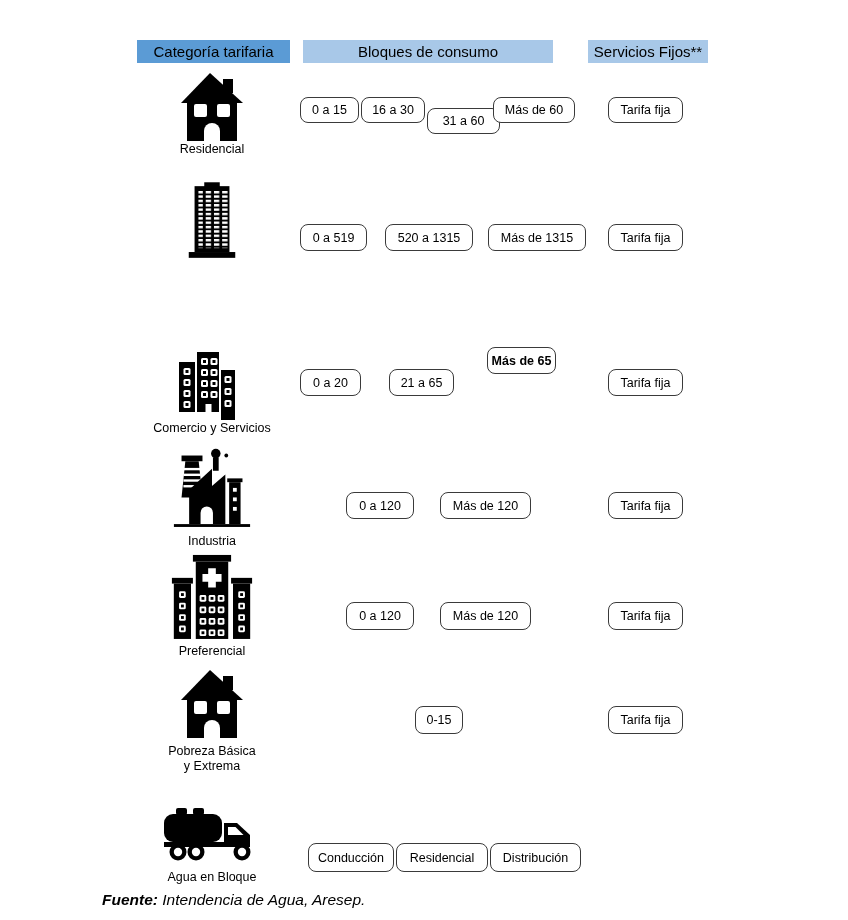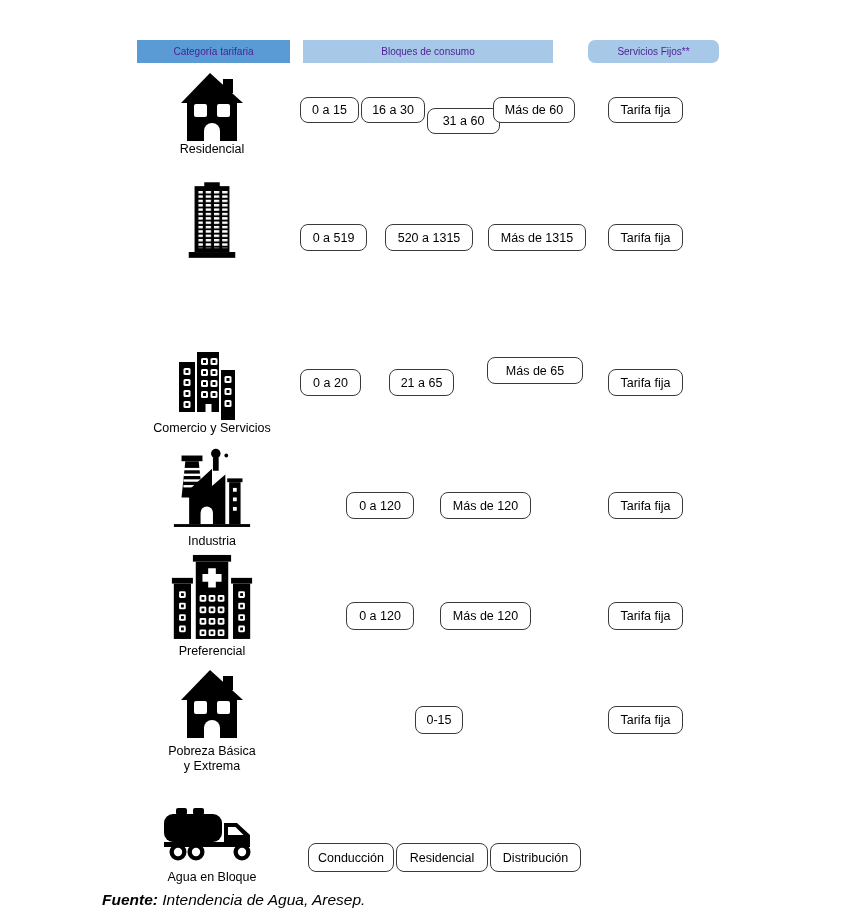--- a/index.html
+++ b/index.html
@@ -2,21 +2,21 @@
 <html><head>
 <meta charset="utf-8">
 <style>
   html,body{margin:0;padding:0;background:#fff;}
   #canvas{
     position:relative;width:848px;height:920px;background:#fff;overflow:hidden;
     font-family:"Liberation Sans","DejaVu Sans",sans-serif;color:#000;
   }
   .hdr{
     position:absolute;height:23px;display:flex;align-items:center;justify-content:center;
-    color:#4c1d95;font-size:10px;
+    color:#000000;font-size:15px;
   }
   .bbox{
     position:absolute;box-sizing:border-box;background:#fff;
     border:1.6px solid #3a3a3a;border-radius:8px;
     display:flex;align-items:center;justify-content:center;
     font-size:12.5px;color:#000;white-space:nowrap;
   }
   .cat{
     position:absolute;left:110px;width:204px;text-align:center;
     font-size:12.5px;line-height:14.5px;white-space:pre-line;
@@ -28,21 +28,21 @@
   }
   #footer .flabel{font-weight:bold;}
 </style>
 </head>
 <body>
 
 <div id="canvas">
 
   <div class="hdr" style="left:137px;top:40px;width:153px;background:#5B9BD5;">Categoría tarifaria</div>
   <div class="hdr" style="left:303px;top:40px;width:250px;background:#A8C8E8;">Bloques de consumo</div>
-  <div class="hdr" style="left:588px;top:40px;width:131px;background:#A8C8E8;border-radius:7px;">Servicios Fijos**</div>
+  <div class="hdr" style="left:588px;top:40px;width:120px;background:#A8C8E8;">Servicios Fijos**</div>
 
   <div class="icon" style="left:179px;top:73px;">
     <svg width="66" height="68" viewBox="0 0 66 68" fill="#000">
       <rect x="44" y="6" width="10" height="14"></rect>
       <polygon points="31,0 64,30 2,30"></polygon>
       <rect x="8" y="26" width="50" height="42"></rect>
       <rect x="15" y="31" width="13" height="13" rx="2" fill="#fff"></rect>
       <rect x="38" y="31" width="13" height="13" rx="2" fill="#fff"></rect>
       <path d="M25,68 v-10 a8,8 0 0 1 16,0 v10 z" fill="#fff"></path>
     </svg>
@@ -108,21 +108,21 @@
         <rect x="51.5" y="40" width="7" height="7" rx="1.5" fill="#fff"></rect>
           <rect x="53.5" y="42" width="3" height="3"></rect>
         <rect x="51.5" y="52" width="7" height="7" rx="1.5" fill="#fff"></rect>
           <rect x="53.5" y="54" width="3" height="3"></rect>
       </g>
     </svg>
   </div>
   <div class="cat" style="top:421px;">Comercio y Servicios</div>
   <div class="bbox" style="left:300px;top:369px;width:61px;height:27px;">0 a 20</div>
   <div class="bbox" style="left:389px;top:369px;width:65px;height:27px;">21 a 65</div>
-  <div class="bbox" style="left:487px;top:357px;width:96px;height:27px;">Más de 65</div>
+  <div class="bbox" style="left:487px;top:347px;width:69px;height:27px;font-weight:bold;">Más de 65</div>
   <div class="bbox" style="left:608px;top:369px;width:75px;height:27px;">Tarifa fija</div>
 
   <div class="icon" style="left:172px;top:443px;">
     <svg width="80" height="86" viewBox="0 0 84 88" fill="#000">
       <rect x="2" y="84" width="80" height="3"></rect>
       <rect x="10" y="12" width="22" height="6"></rect>
       <polygon points="14,18 28,18 32,56 10,56"></polygon>
       <rect x="12" y="25" width="18" height="2.5" fill="#fff"></rect>
       <rect x="12" y="31" width="18" height="2.5" fill="#fff"></rect>
       <rect x="12" y="37" width="19" height="2.5" fill="#fff"></rect>

